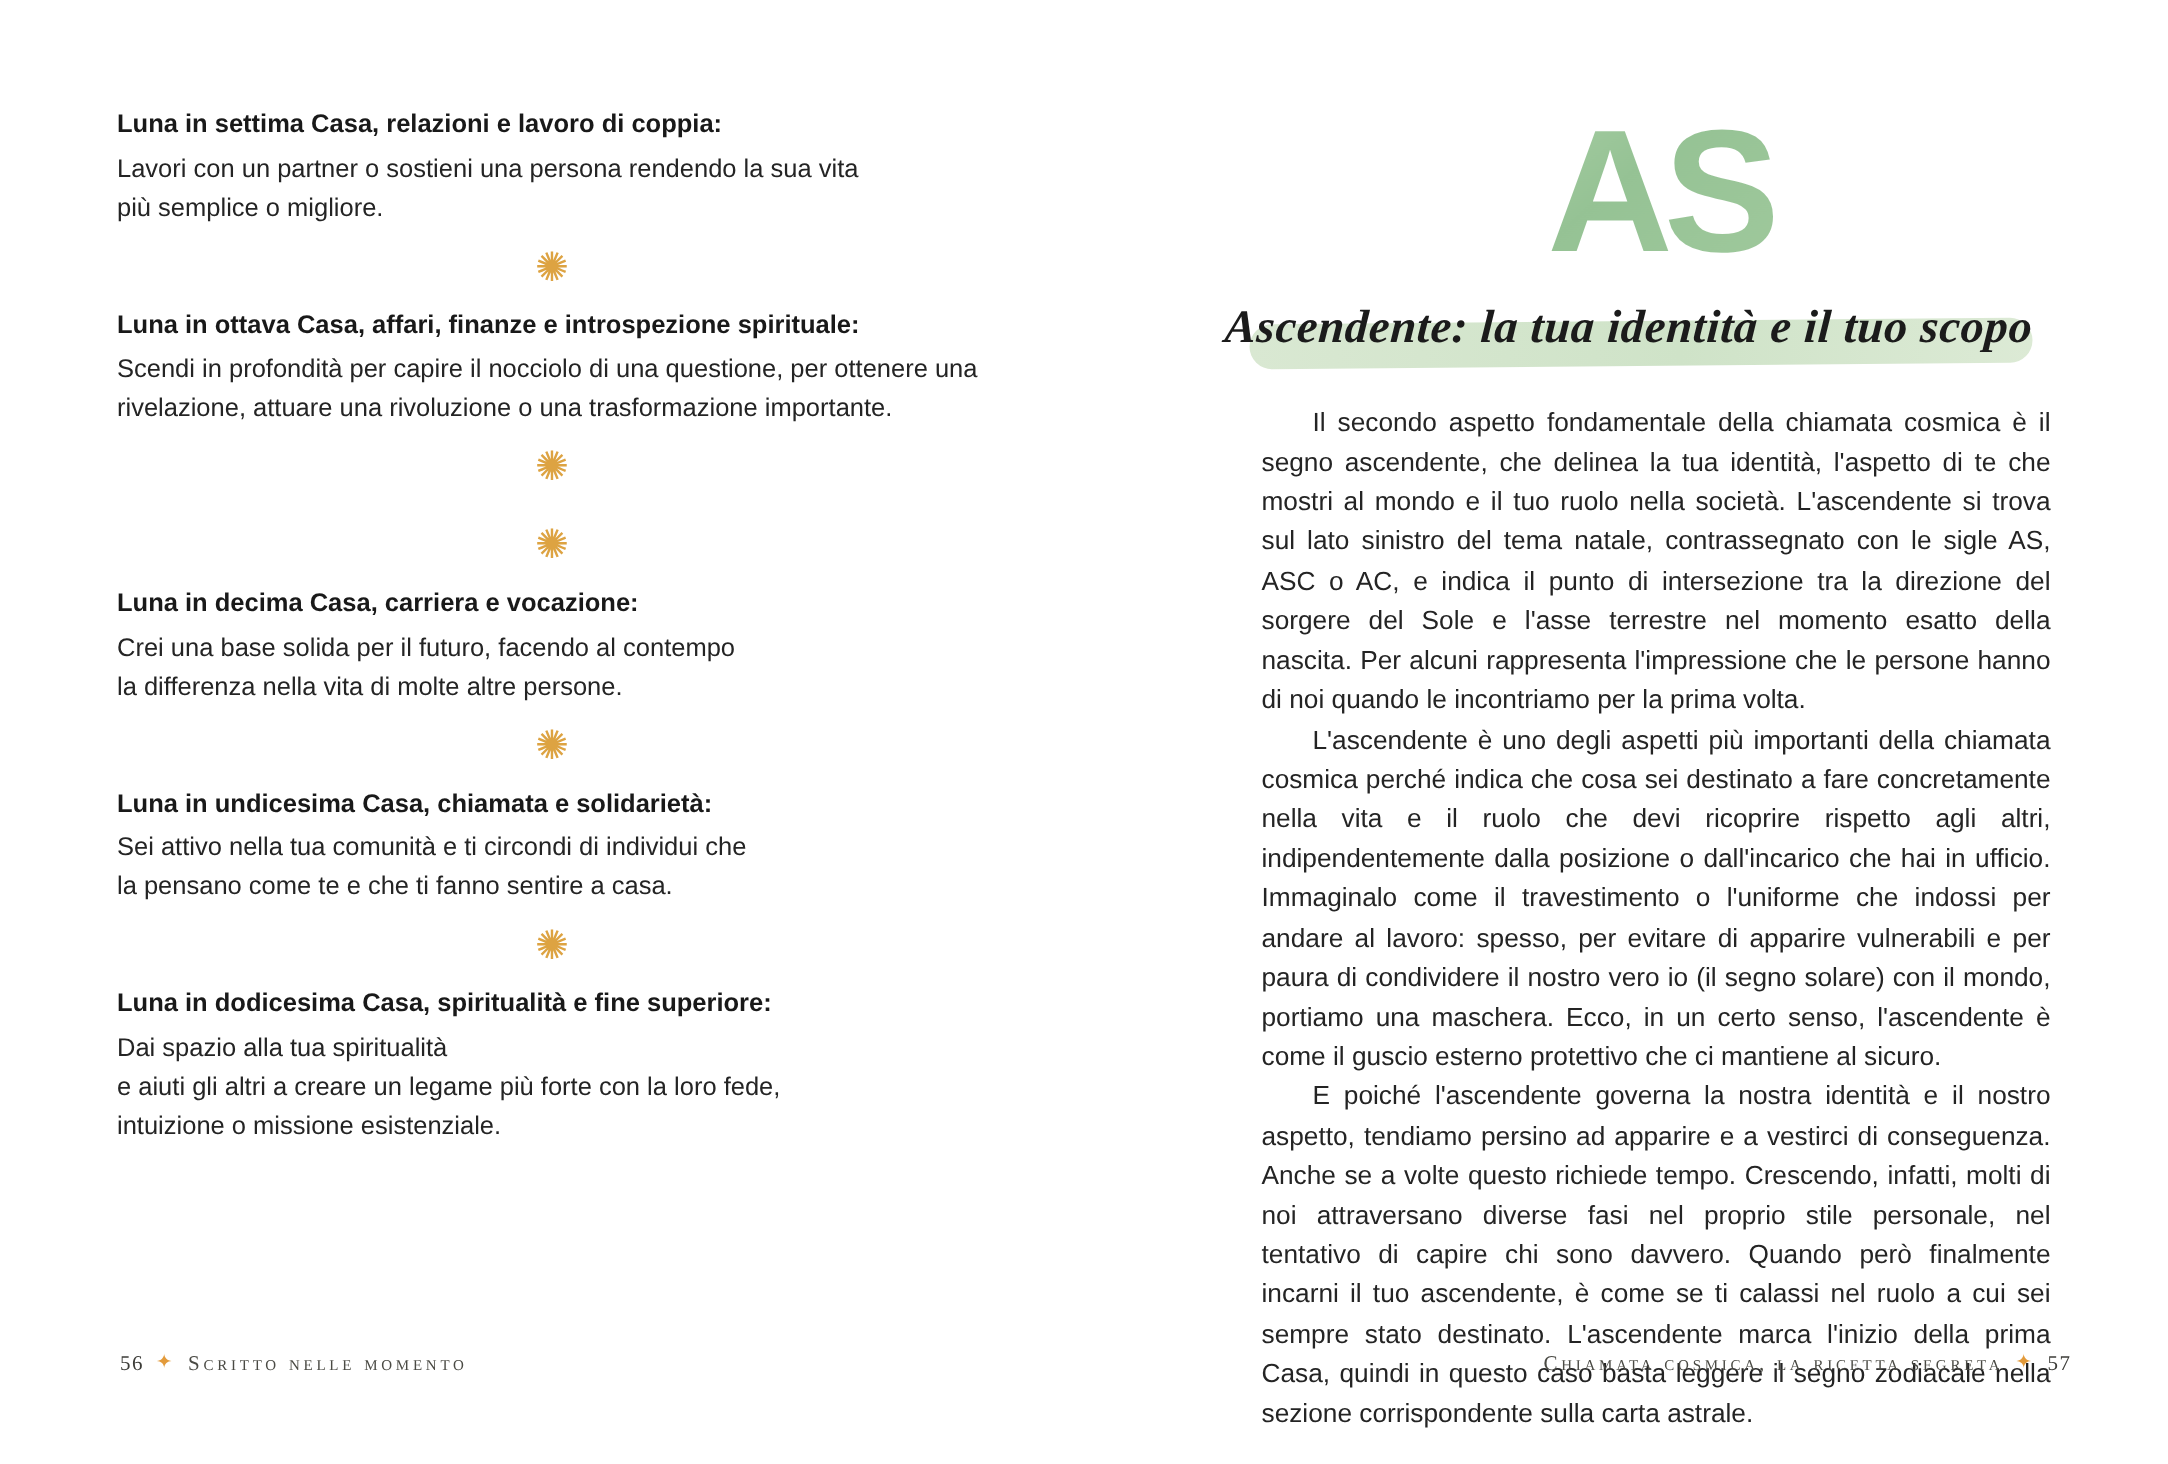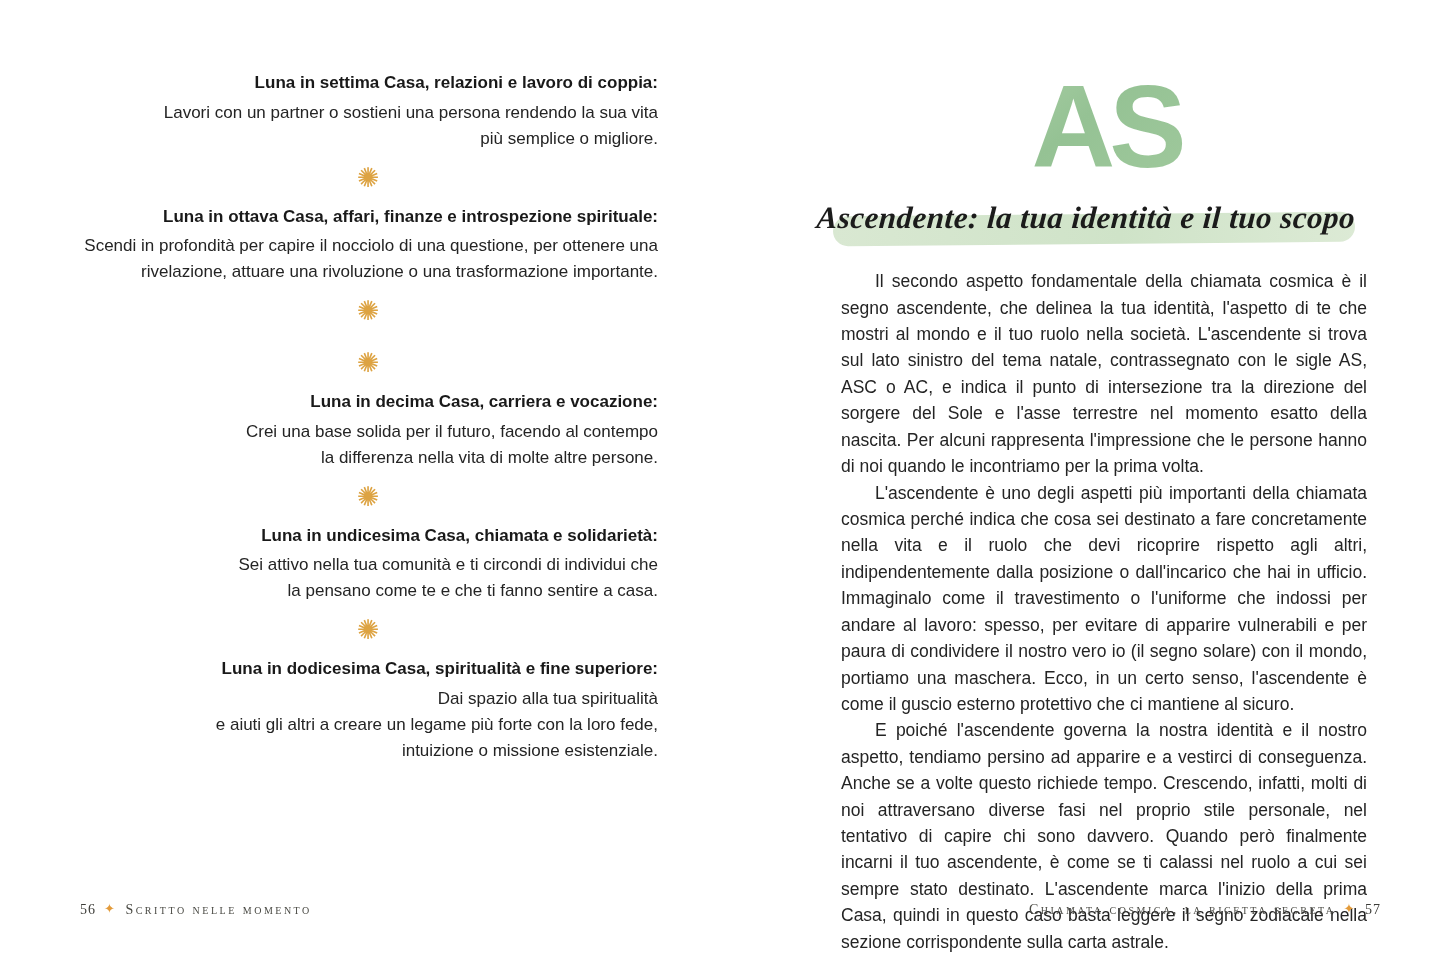--- a/index.html
+++ b/index.html
@@ -12,21 +12,21 @@
     position: relative;
   }
   .spread { position: absolute; inset: 0; background: #ffffff; }
 
   
   .page-left {
     position: absolute;
     left: 78px; top: 70px;
     width: 580px;
   }
-  .section { text-align: right; }
+  .section { text-align: left; }
   .section-heading {
     font-weight: bold;
     font-size: 17px;
     line-height: 1.5;
     color: #191919;
   }
   .section-body {
     font-size: 17px;
     line-height: 1.53;
     color: #242424;

